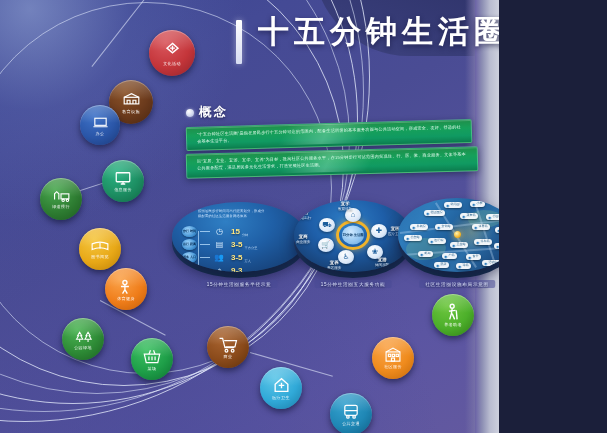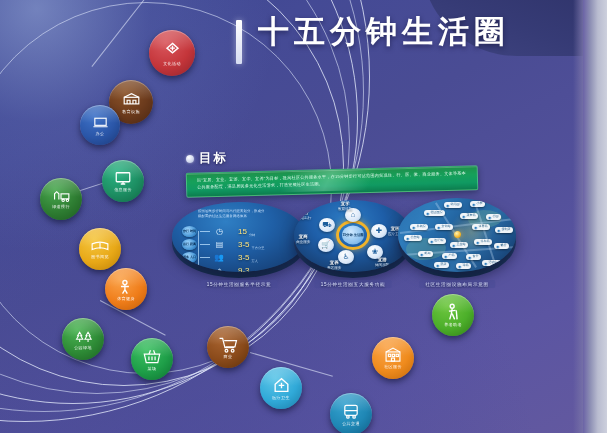--- a/index.html
+++ b/index.html
@@ -1,19 +1,19 @@
 <!DOCTYPE html>
 <html><head>
 <meta charset="utf-8">
 <title>15-Minute Suburb Exhibition Wall</title>
 <style>
   html,body{margin:0;padding:0;background:#1b1f3a;}
   *{box-sizing:border-box;}
   #stage{
-    position:relative;width:607px;height:433px;overflow:hidden;
+    position:relative;width:499px;height:433px;overflow:hidden;
     font-family:"Liberation Sans","DejaVu Sans",sans-serif;
     background:
       radial-gradient(circle at 6% 2%, rgba(160,180,225,.55) 0%, rgba(120,140,205,.18) 16%, rgba(0,0,0,0) 34%),
       radial-gradient(ellipse at 30% 120%, rgba(70,72,150,.55) 0%, rgba(0,0,0,0) 60%),
       linear-gradient(152deg,#3a4490 0%,#444a95 22%,#4a4c94 42%,#52509a 62%,#5b55a2 80%,#63599f 100%);
   }
   
   #wall-edge{
     position:absolute;right:0;top:0;width:24px;height:433px;
     background:linear-gradient(90deg,#6b63a6 0%,#8d8fb4 30%,#b9bcd0 62%,#cdd0dd 100%);
@@ -93,21 +93,21 @@
   .tree{position:absolute;left:10px;top:23px;width:112px;}
   .trow{display:flex;align-items:center;height:13px;}
   .tnode{width:15px;height:11px;border-radius:50%;
     background:radial-gradient(circle at 40% 35%,#9fd6ff,#3f8fd0 65%,#1f5d95);
     display:flex;align-items:center;justify-content:center;
     color:#08305a;font-size:3.1px;font-weight:bold;line-height:1.05;text-align:center;
     box-shadow:0 1px 2px rgba(0,0,0,.35);flex:none;}
   .tdash{width:10px;height:1px;background:rgba(190,225,255,.75);margin:0 3px;flex:none;}
   .tmid{width:13px;height:11px;display:flex;align-items:center;justify-content:center;
     color:#dff0ff;font-size:8px;line-height:1;flex:none;}
-  .tval{margin-left:12px;color:#ffe680;font-weight:normal;font-size:8px;line-height:1;
+  .tval{margin-left:5px;color:#ffe680;font-weight:bold;font-size:8px;line-height:1;
     text-shadow:0 1px 2px rgba(0,0,0,.5);flex:none;}
   .tunit{margin-left:2px;color:#bcd9f5;font-size:3.2px;align-self:flex-end;
     margin-bottom:1px;flex:none;}
   .tspine{position:absolute;left:16px;top:6px;width:1px;height:42px;
     background:rgba(190,225,255,.7);}
 
   
   .d2{background:radial-gradient(ellipse at 45% 30%,#2e7ec6 0%,#1e5ea8 40%,#173f72 75%,#0f2b4b 100%);}
   .hub-ring{position:absolute;left:50%;top:48%;transform:translate(-50%,-50%);
     width:34px;height:30px;border-radius:50%;
@@ -174,26 +174,31 @@
   <div class="spoke" style="left:92px;top:66px;width:86px;transform:rotate(-52deg);"></div>
   <div class="spoke" style="left:62px;top:196px;width:70px;transform:rotate(-18deg);"></div>
   <div class="spoke" style="left:100px;top:300px;width:74px;transform:rotate(28deg);"></div>
   <div class="spoke" style="left:250px;top:352px;width:86px;transform:rotate(16deg);"></div>
 
   <div id="title-block">
     <div id="title-bar"></div>
     <div id="title-cn">十五分钟生活圈</div>
   </div>
 
-
-  <div class="panel-group" style="left:186px;top:150px;width:295px;">
+  <div class="panel-group" style="left:186px;top:104px;width:290px;">
     <div class="panel-head">
       <span class="panel-dot"></span>
-      <span class="panel-title">目标</span>
+      <span class="panel-title">概念</span>
     </div>
+    <div class="panel-bar" style="transform:rotate(-1.6deg);width:286px;height:24px;">
+      <div class="panel-text">"十五分钟社区生活圈"是指在居民步行十五分钟可达的范围内，配备生活所需的基本服务功能与公共活动空间，形成安全、友好、舒适的社会基本生活平台。</div>
+    </div>
+  </div>
+
+  <div class="panel-group" style="left:186px;top:150px;width:295px;">
     <div class="panel-bar" style="transform:rotate(-1.5deg);width:292px;height:25px;">
       <div class="panel-text">以"宜居、宜业、宜游、宜学、宜养"为目标，提高社区公共服务水平，在15分钟步行可达范围内实现住、行、医、教、商业服务、文体等基本公共服务配置，满足居民多元化生活需求，打造完整社区生活圈。</div>
     </div>
   </div>
 
   <div class="disc-wrap" style="left:172px;top:202px;">
     <div class="disc-edge" style="left:0;top:6px;width:134px;height:70px;"></div>
     <div class="disc d1" style="width:134px;height:70px;">
       <div class="d1-head">按照居民步行时间与出行距离划分，形成分级配置的社区生活服务网络体系</div>
       <div class="tree">

